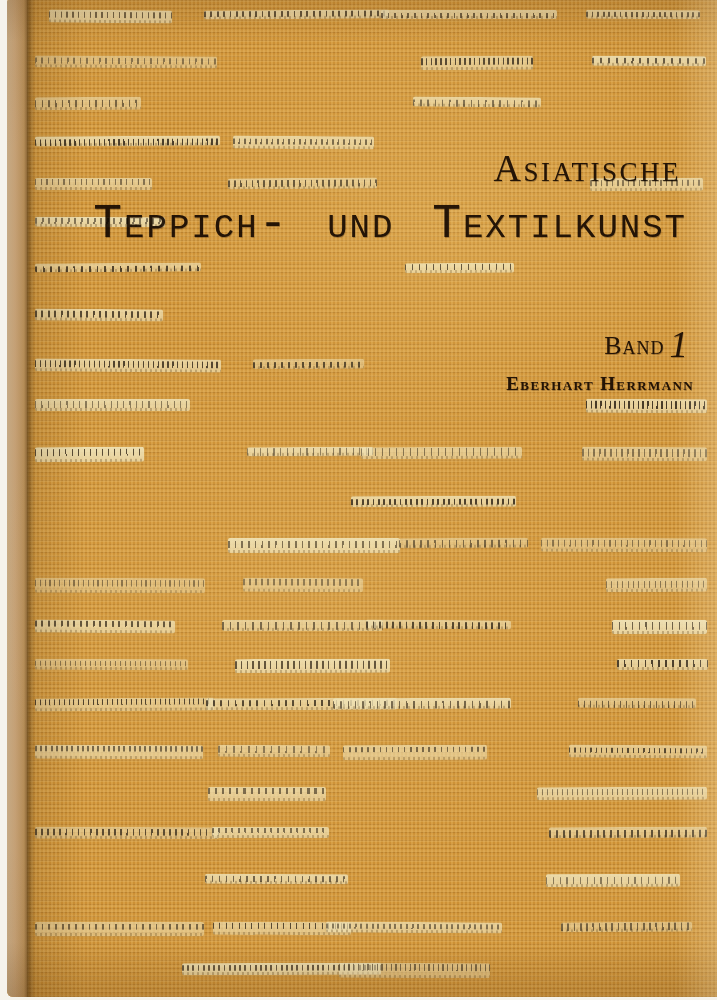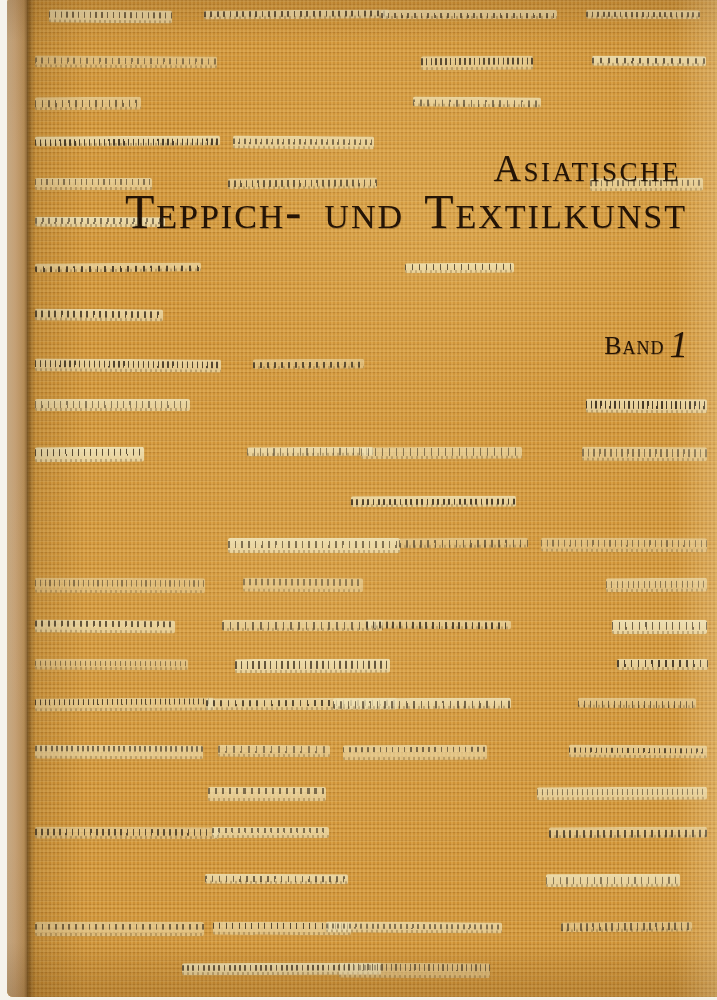--- a/index.html
+++ b/index.html
@@ -45,21 +45,21 @@
   .title-layer{
     position:absolute;inset:0;mix-blend-mode:multiply;color:var(--title-ink,#2b2014);
   }
   .title-block{position:absolute;right:30px;top:149px;text-align:right;}
   .t1{
     font-variant:small-caps;font-size:38px;line-height:38px;
     letter-spacing:2.5px;padding-right:6px;
   }
   .t2{
     font-variant:small-caps;font-size:48px;line-height:46px;
-    letter-spacing:2px;word-spacing:7px;margin-top:2px;
+    letter-spacing:2px;word-spacing:7px;margin-top:14px;font-family:Liberation Mono, monospace;
   }
   .volume{position:absolute;right:28px;top:331px;font-variant:small-caps;font-size:26px;letter-spacing:1px;}
   .vnum{
     display:inline-block;font-variant:normal;font-style:italic;font-size:37px;
     line-height:20px;margin-left:5px;transform:translateY(3px);
   }
   .author{
     position:absolute;right:23px;top:373px;font-variant:small-caps;
     font-weight:700;font-size:19px;letter-spacing:1.4px;
   }
@@ -138,15 +138,16 @@
     <div class="spine-shadow"></div>
     <div class="shade"></div>
     <div class="title-layer">
       <div class="title-block">
         <div class="t1">Asiatische</div>
         <div class="t2">Teppich- und Textilkunst</div>
       </div>
       <div class="volume">
         <span>Band</span><span class="vnum">1</span>
       </div>
+      <div class="author">Eberhart Herrmann</div>
     </div>
   </div>
 </div>
 
 </body></html>

